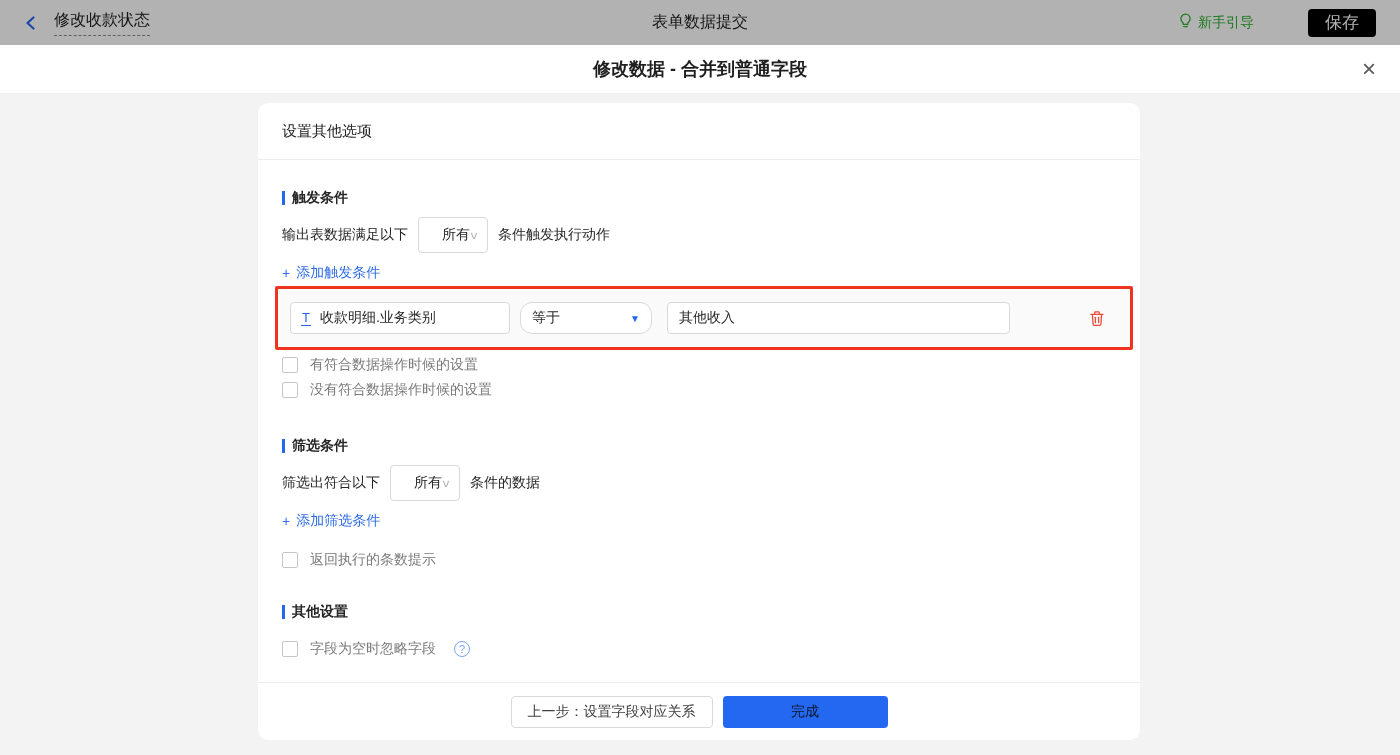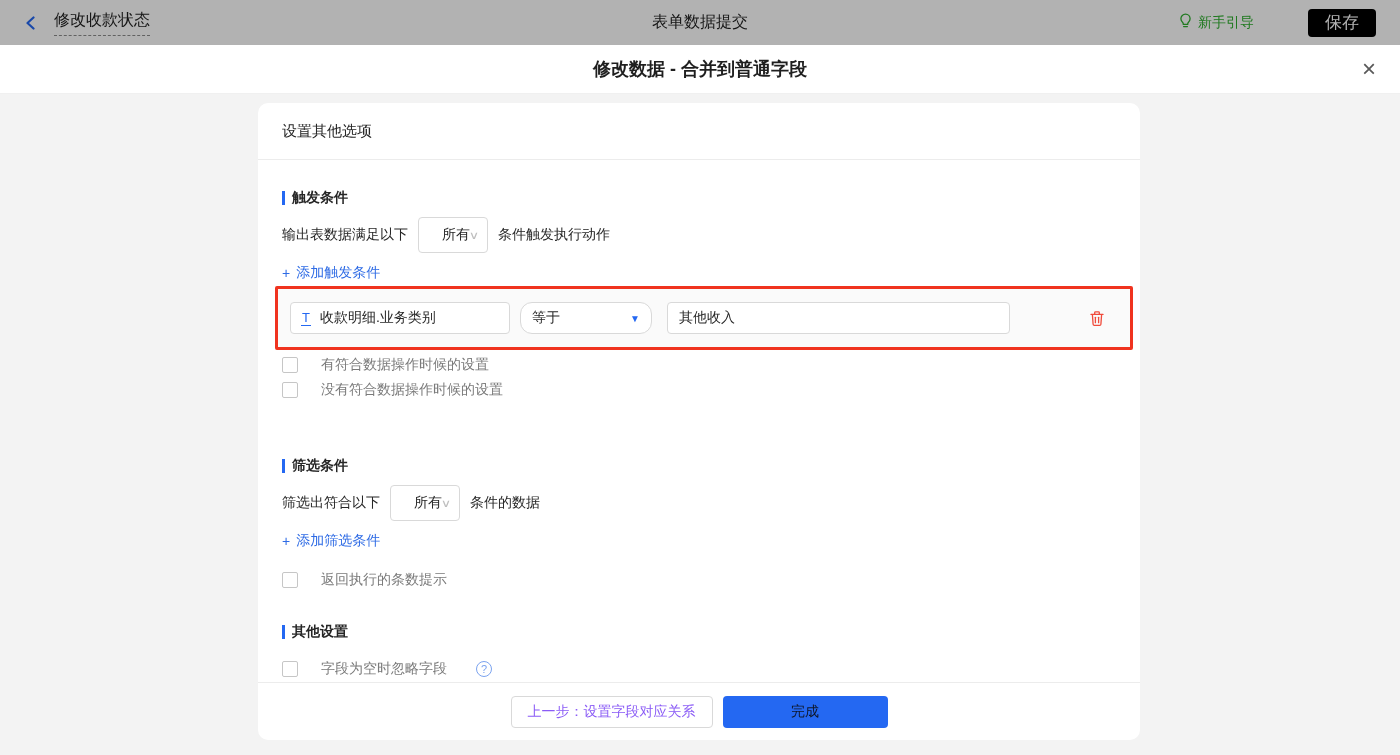--- a/index.html
+++ b/index.html
@@ -52,39 +52,39 @@
                  display:flex; align-items:center; padding:0 10px; gap:9px; }
   .t-icon { color:#2468f2; font-size:13px; line-height:1; border-bottom:1.5px solid #2468f2; padding:0 1px 1px; }
   .field-input .txt, .op-select .txt, .value-input .txt { font-size:14px; color:#262626; white-space:nowrap; }
   .op-select { width:132px; height:32px; margin-left:10px; background:#fff; border:1px solid #d9d9d9; border-radius:12px;
                display:flex; align-items:center; justify-content:space-between; padding:0 11px; cursor:pointer; }
   .caret-down { font-size:10px; color:#2468f2; }
   .value-input { width:343px; height:32px; margin-left:15px; background:#fff; border:1px solid #d9d9d9; border-radius:4px;
                  display:flex; align-items:center; padding:0 11px; }
   .trash { margin-left:auto; margin-right:13px; cursor:pointer; display:flex; align-items:center; }
 
-  .checkbox-row { display:flex; align-items:center; gap:23px; height:20px; cursor:pointer; }
+  .checkbox-row { display:flex; align-items:center; gap:12px; height:20px; cursor:pointer; }
   .checkbox { width:16px; height:16px; border:1px solid #c6c6c6; border-radius:2px; background:#fff; flex:none; }
   .checkbox-label { font-size:14px; color:#7a7a7a; }
   .q-icon { width:16px; height:16px; border:1px solid #7ba3ef; border-radius:50%; color:#7ba3ef; font-size:11px;
             display:inline-flex; align-items:center; justify-content:center; margin-left:6px; cursor:pointer; }
 
   .card-footer { flex:none; height:58px; border-top:1px solid #ececec; display:flex; align-items:center;
                  justify-content:center; gap:10px; }
   .prev-btn { height:32px; padding:0 16px; background:#fff; border:1px solid #d9d9d9; border-radius:4px;
-              font-size:14px; color:#8b5cf6; cursor:pointer; font-family:inherit; }
+              font-size:14px; color:#404040; cursor:pointer; font-family:inherit; }
   .done-btn { height:32px; width:165px; background:#2468f2; border:none; border-radius:4px;
               font-size:14px; color:#0f172a; cursor:pointer; font-family:inherit; }
 
   .mt5  { margin-top:5px; }
   .mt14 { margin-top:5px; }
   .mt16 { margin-top:17px; }
   .mt19 { margin-top:19px; }
   .mt32 { margin-top:32px; }
-  .mt36 { margin-top:56px; }
+  .mt36 { margin-top:36px; }
 </style>
 </head>
 <body>
 
 <div class="topbar">
   <div class="topbar-left">
     <span class="back-chevron">
       <svg width="14" height="14" viewBox="0 0 14 14">
           <polyline points="9.5,1.5 3.5,7 9.5,12.5" fill="none" stroke="#2468f2" stroke-width="2.2" stroke-linecap="round" stroke-linejoin="round"></polyline>
         </svg>

